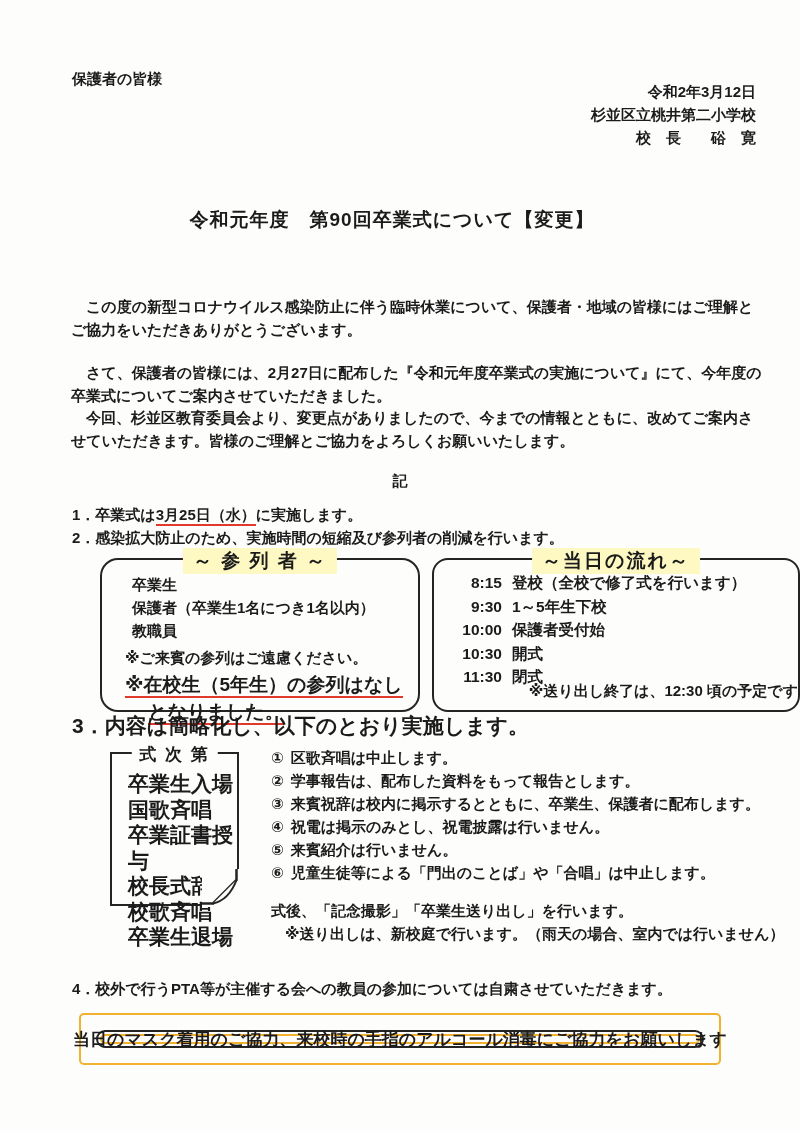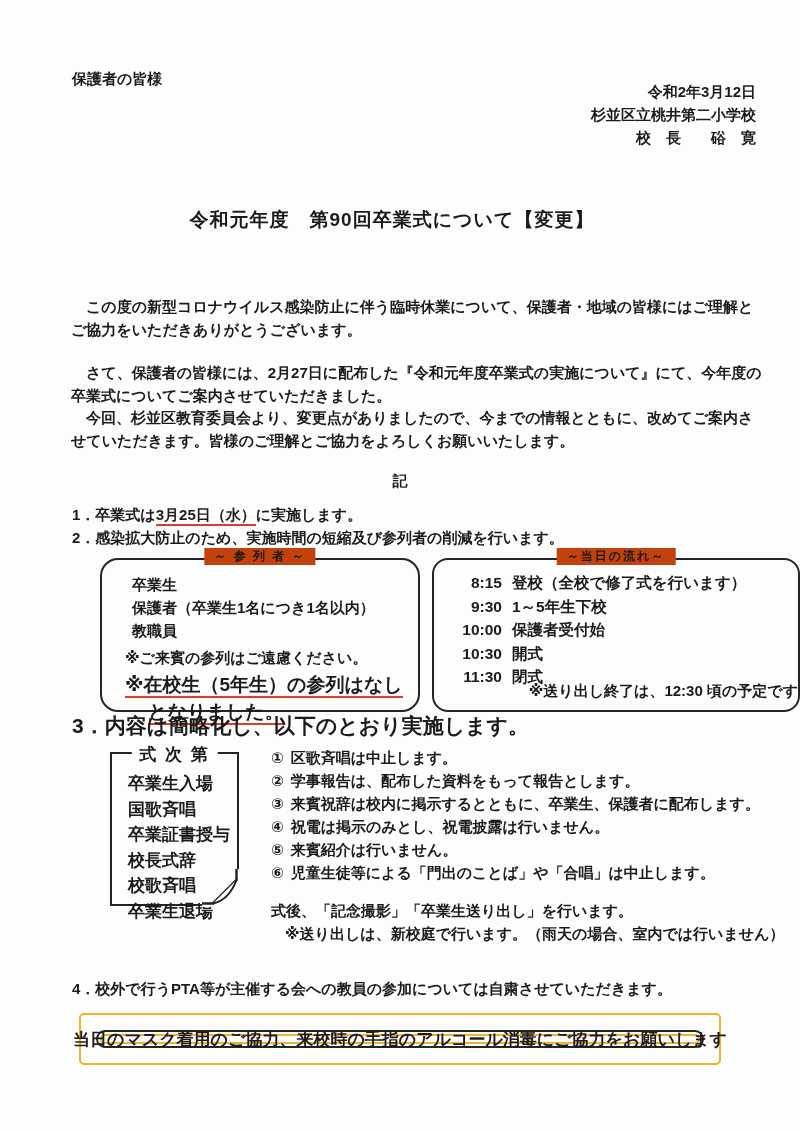--- a/index.html
+++ b/index.html
@@ -16,21 +16,21 @@
   .intro { position:absolute; left:71px; top:296px; width:692px; font-size:15px; line-height:22.5px; }
   .intro .p1 { margin-bottom:21px; }
   .record-marker { position:absolute; left:0; right:0; top:472px; text-align:center; font-size:15px; }
   .list-top { position:absolute; left:72px; top:503px; font-size:15px; line-height:23px; }
   .underline-red { border-bottom:2.5px solid var(--red,#e03a2b); padding-bottom:1px; }
 
   
   .attendees-box { position:absolute; left:100px; top:558px; width:320px; height:154px;
     border:2.5px solid #242424; border-radius:18px; }
   .box-header { position:absolute; top:-12px; left:50%; transform:translateX(-50%);
-    background:#c2410c; padding:0 10px; font-size:12px; white-space:nowrap; letter-spacing:2px; }
+    background:#fef9c3; padding:0 10px; font-size:19px; white-space:nowrap; letter-spacing:2px; }
   .attendees-items { margin:13px 0 0 30px; font-size:15px; line-height:23px; }
   .attendees-note1 { margin:7px 0 0 23px; font-size:15px; }
   .attendees-note2 { margin:3px 0 0 23px; font-size:19px; line-height:27px; }
   .attendees-note2 .l2 { margin-left:23px; }
 
   
   .schedule-box { position:absolute; left:432px; top:558px; width:368px; height:154px;
     border:2.5px solid #242424; border-radius:16px; }
   .schedule-entries { margin-top:11px; font-size:15.5px; line-height:23.5px; }
   .schedule-row { display:flex; }
@@ -38,21 +38,21 @@
   .schedule-event { margin-left:10px; }
   .schedule-note { position:absolute; left:0; right:0; bottom:9px; text-align:right; font-size:15px; }
 
   .item3 { position:absolute; left:72px; top:712px; font-size:21px; }
 
   
   .program-box { position:absolute; left:110px; top:752px; width:129px; height:154px;
     border:2.5px solid #242424; }
   .program-header { position:absolute; top:-11px; left:50%; transform:translateX(-50%);
     background:#fdfdfc; padding:0 8px; font-size:17px; white-space:nowrap; letter-spacing:2px; }
-  .program-items { margin:17px 0 2px 16px; font-size:17px; line-height:25.5px; }
+  .program-items { margin:17px 0 2px 16px; font-size:21px; line-height:25.5px; }
   .program-fold { position:absolute; right:-3px; bottom:-3px; }
 
   .changes { position:absolute; left:271px; top:746px; width:492px; font-size:15px; line-height:23px; }
   .change-row { display:flex; }
   .change-marker { flex:none; margin-right:7px; }
   .after { position:absolute; left:271px; top:899px; font-size:15px; line-height:23px; }
   .after .l2 { margin-left:14px; }
 
   .item4 { position:absolute; left:72px; top:980px; font-size:15px; }
 

